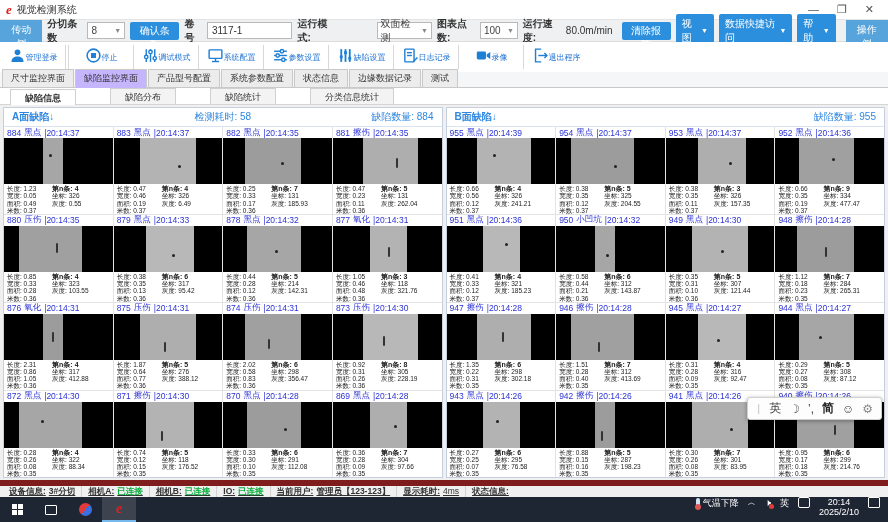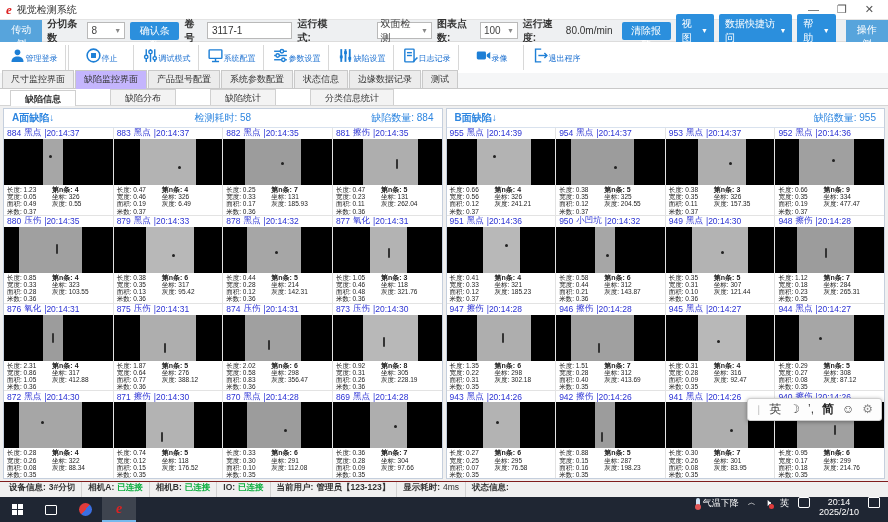--- a/index.html
+++ b/index.html
@@ -61,21 +61,21 @@
   .ci-left { width:42%; }
   .ci-right { width:58%; padding-left:2px; }
   .ci-right .b { font-weight:bold; font-size:7px; }
 
   
   .imebar { position:absolute; right:6px; top:292px; background:#fdfdfd; border:1px solid #d0d0d0; border-radius:3px; box-shadow:0 1px 4px rgba(0,0,0,.35); height:23px; display:flex; align-items:center; gap:8px; padding:0 8px; font-size:12px; color:#444; z-index:5; }
   .imebar .grip { color:#bbb; font-size:10px; }
   .imebar .jian { font-weight:bold; color:#222; }
 
   
-  .statusbar { height:17px; background:#f0f0f0; border-top:1px solid #7f1d1d; display:flex; font-size:8.5px; color:#333; padding:0 3px; }
+  .statusbar { height:17px; background:#f0f0f0; border-top:6px solid #7f1d1d; display:flex; align-items:center; font-size:8.5px; color:#333; padding:0 3px;text-decoration:underline; }
   .st-item { display:flex; gap:3px; padding:0 6px; border-right:1px solid #d2d2d2; white-space:nowrap; }
   .st-item:last-child { border-right:none; }
   .st-label { font-weight:bold; }
   .st-green { color:#0caf3f; font-weight:bold; }
   .st-bold { font-weight:bold; }
 
   
   .taskbar { height:27px; background:#1f2633; display:flex; align-items:center; color:#fff; }
   .tk-left { display:flex; align-items:center; height:100%; }
   .tk-btn { width:34px; height:100%; display:flex; align-items:center; justify-content:center; }

